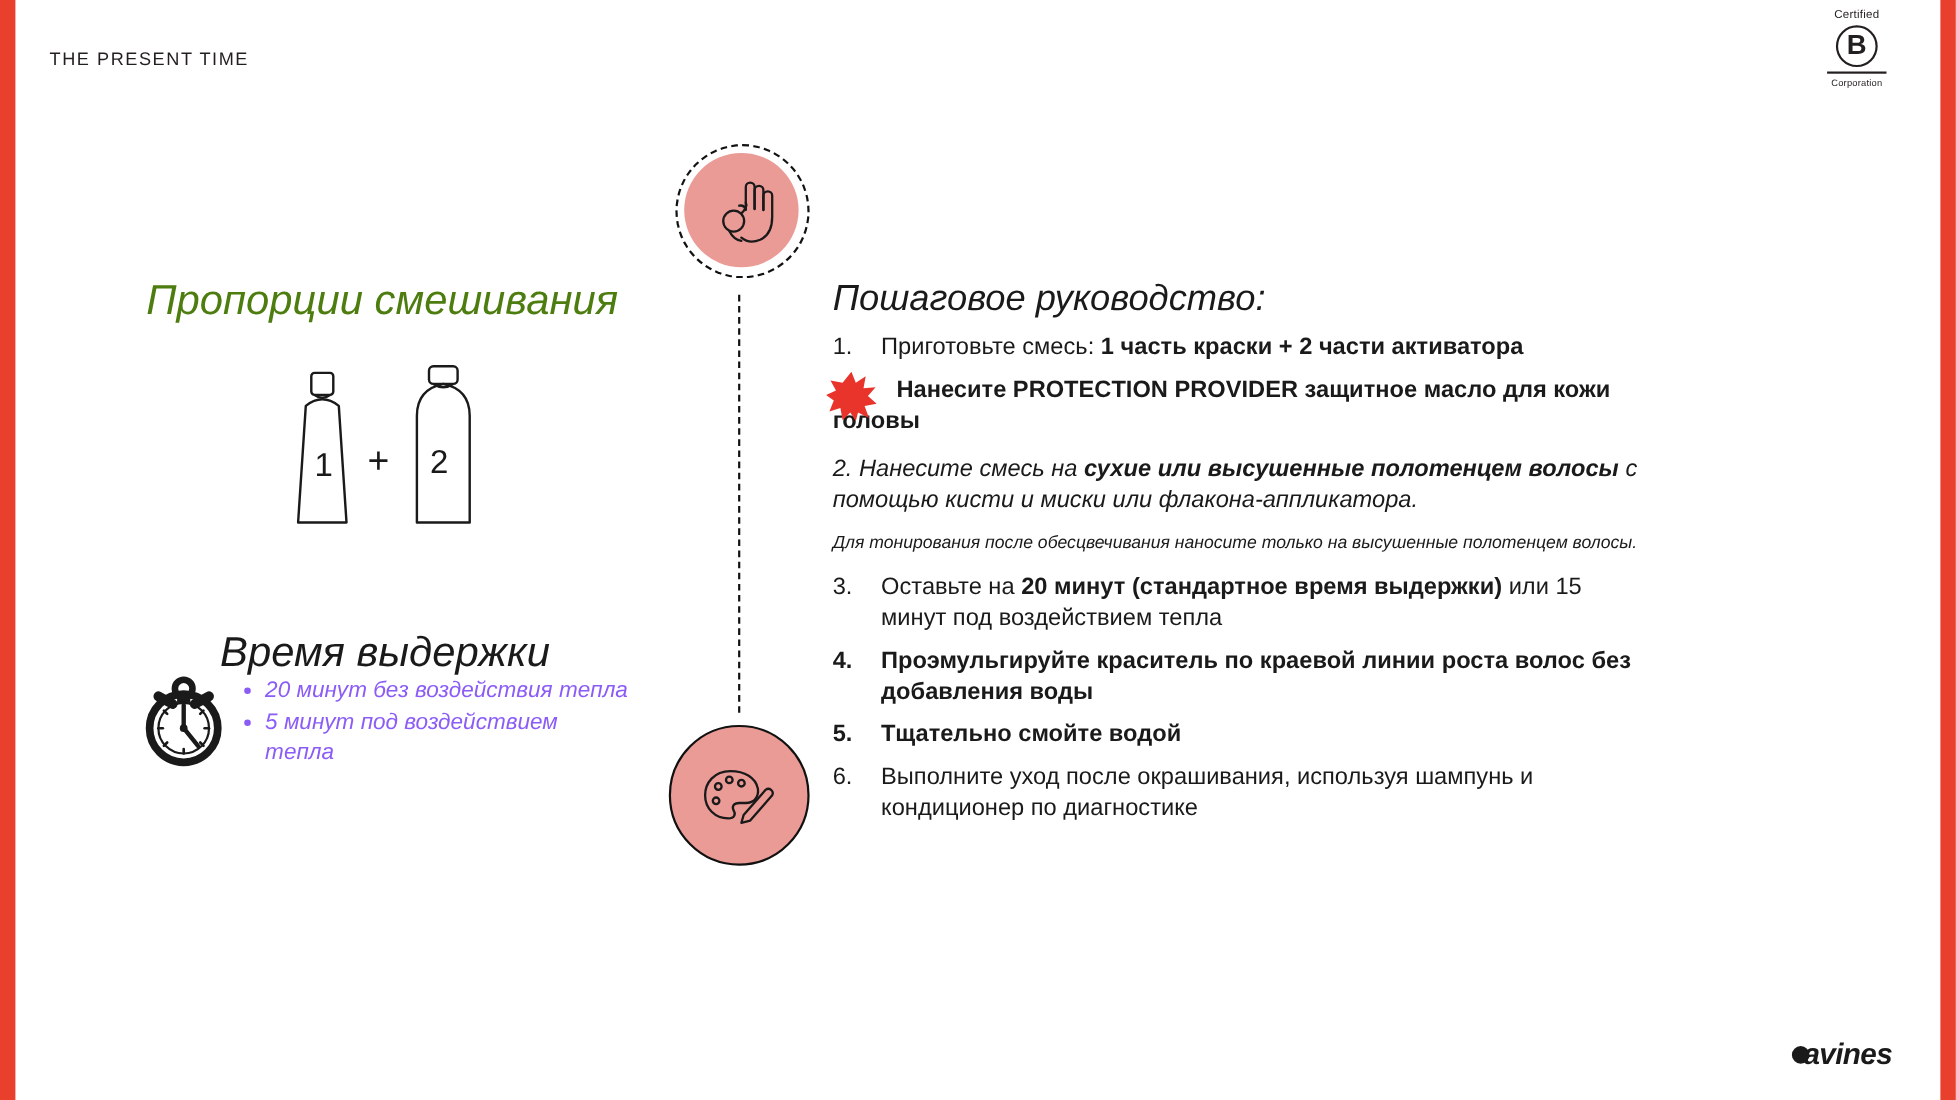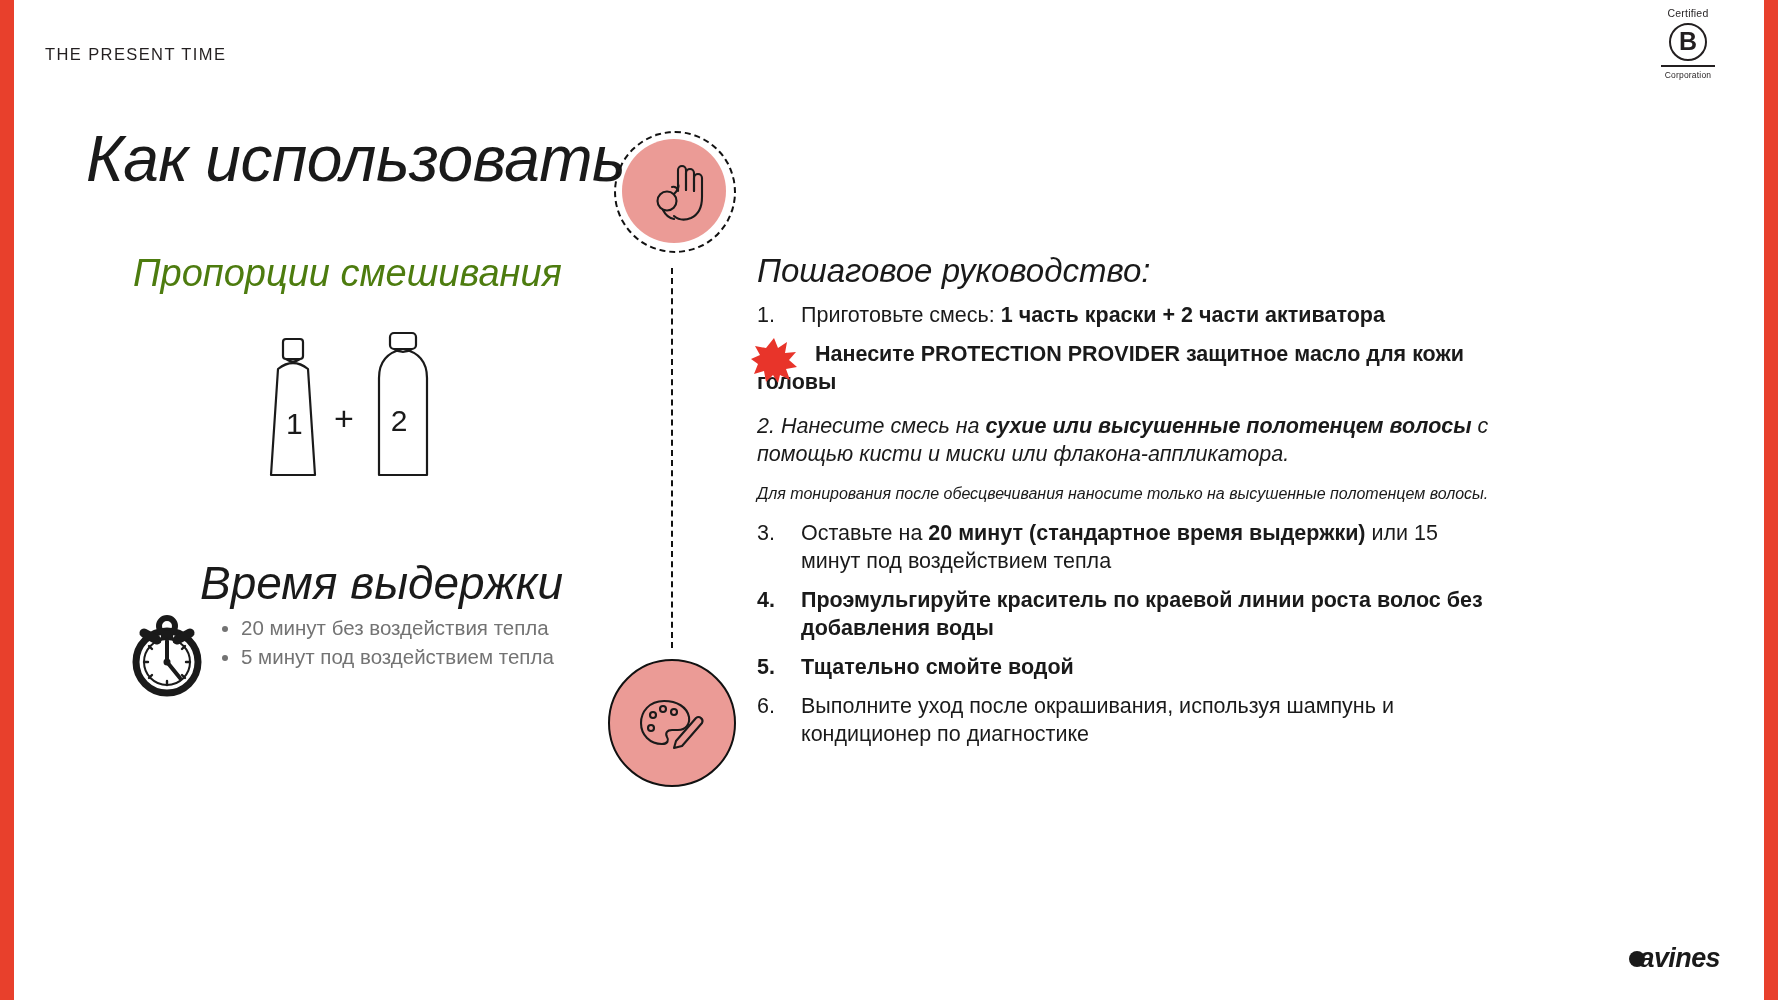--- a/index.html
+++ b/index.html
@@ -67,28 +67,28 @@
   .mix-icons {
     position:absolute; left:262px; top:330px;
     display:flex; align-items:flex-end; gap:10px;
   }
   .mix-plus { font-size:34px; color:#1a1a1a; padding-bottom:46px; font-weight:400; }
   .mix-num  {
     position:absolute; font-size:30px; color:#1a1a1a; font-weight:400;
   }
 
   .h-time {
-    position:absolute; left:200px; top:556px;
-    font-size:46px; font-style:italic; font-weight:400; color:#1a1a1a;
+    position:absolute; left:200px; top:572px;
+    font-size:38px; font-style:italic; font-weight:400; color:#1a1a1a;
     white-space:nowrap;
   }
   .watch { position:absolute; left:124px; top:606px; }
   .time-list {
     position:absolute; left:215px; top:614px; width:360px;
-    font-size:20.5px; color:#737373; line-height:1.32;
+    font-size:20.5px; font-style:italic; color:#8b5cf6; line-height:1.32;
   }
   .time-list li { margin-bottom:2px; }
   .time-list ul { list-style:disc; padding-left:26px; }
 
   
   .h-guide {
     position:absolute; left:757px; top:252px;
     font-size:33px; font-style:italic; font-weight:400; color:#1a1a1a;
     white-space:nowrap;
   }
@@ -127,21 +127,20 @@
 
   <div class="kicker">THE PRESENT TIME</div>
 
   <div class="bcorp">
     <div class="t1">Certified</div>
     <div class="bcircle">B</div>
     <div class="rule"></div>
     <div class="t2">Corporation</div>
   </div>
 
-  <div class="title">Как использовать</div>
 
   <div class="connector"></div>
 
   <div class="badge-circle badge-dash ok-wrap">
     <div class="badge-circle" style="position:absolute;left:6px;top:6px;width:104px;height:104px;background:#eb9b96;"></div>
     <svg width="70" height="70" viewBox="0 0 70 70" style="position:relative;">
       <g fill="none" stroke="#1a1a1a" stroke-width="2.1" stroke-linecap="round" stroke-linejoin="round">
         <path d="M38 34 L38 13 a4 4 0 0 1 8 0 L46 33"></path>
         <path d="M46 33 L46 16 a4 4 0 0 1 8 0 L54 34"></path>
         <path d="M54 34 L54 21 a4 4 0 0 1 8 0 L62 40 q0 16 -11 21 q-10 4 -17 -2"></path>

